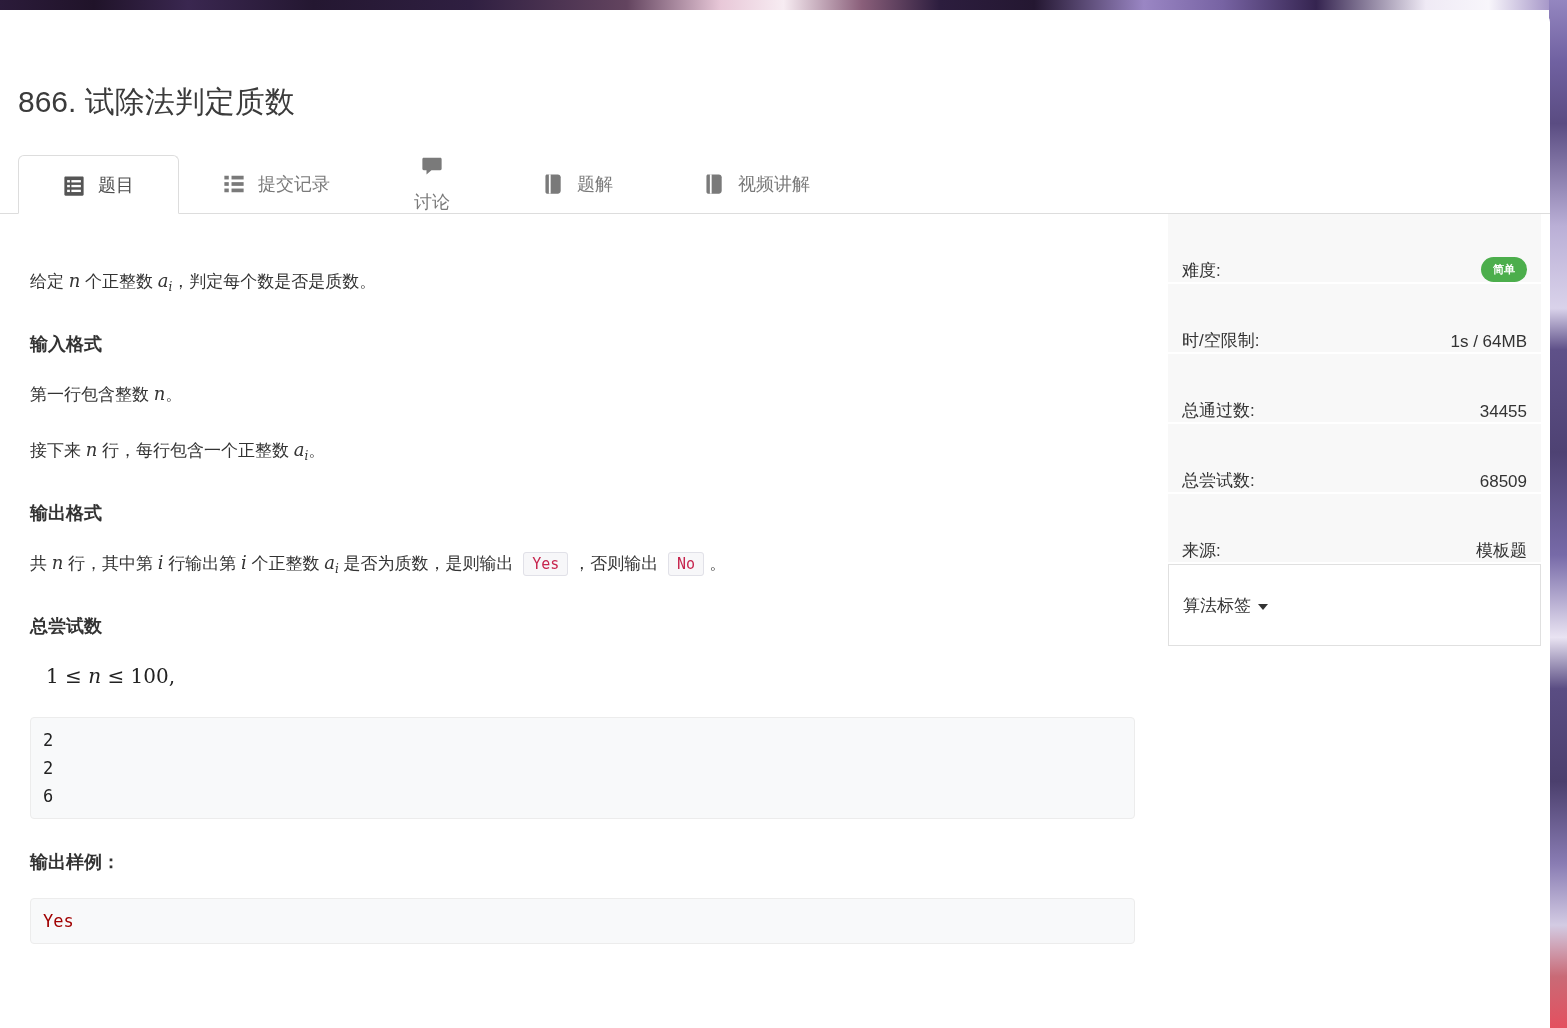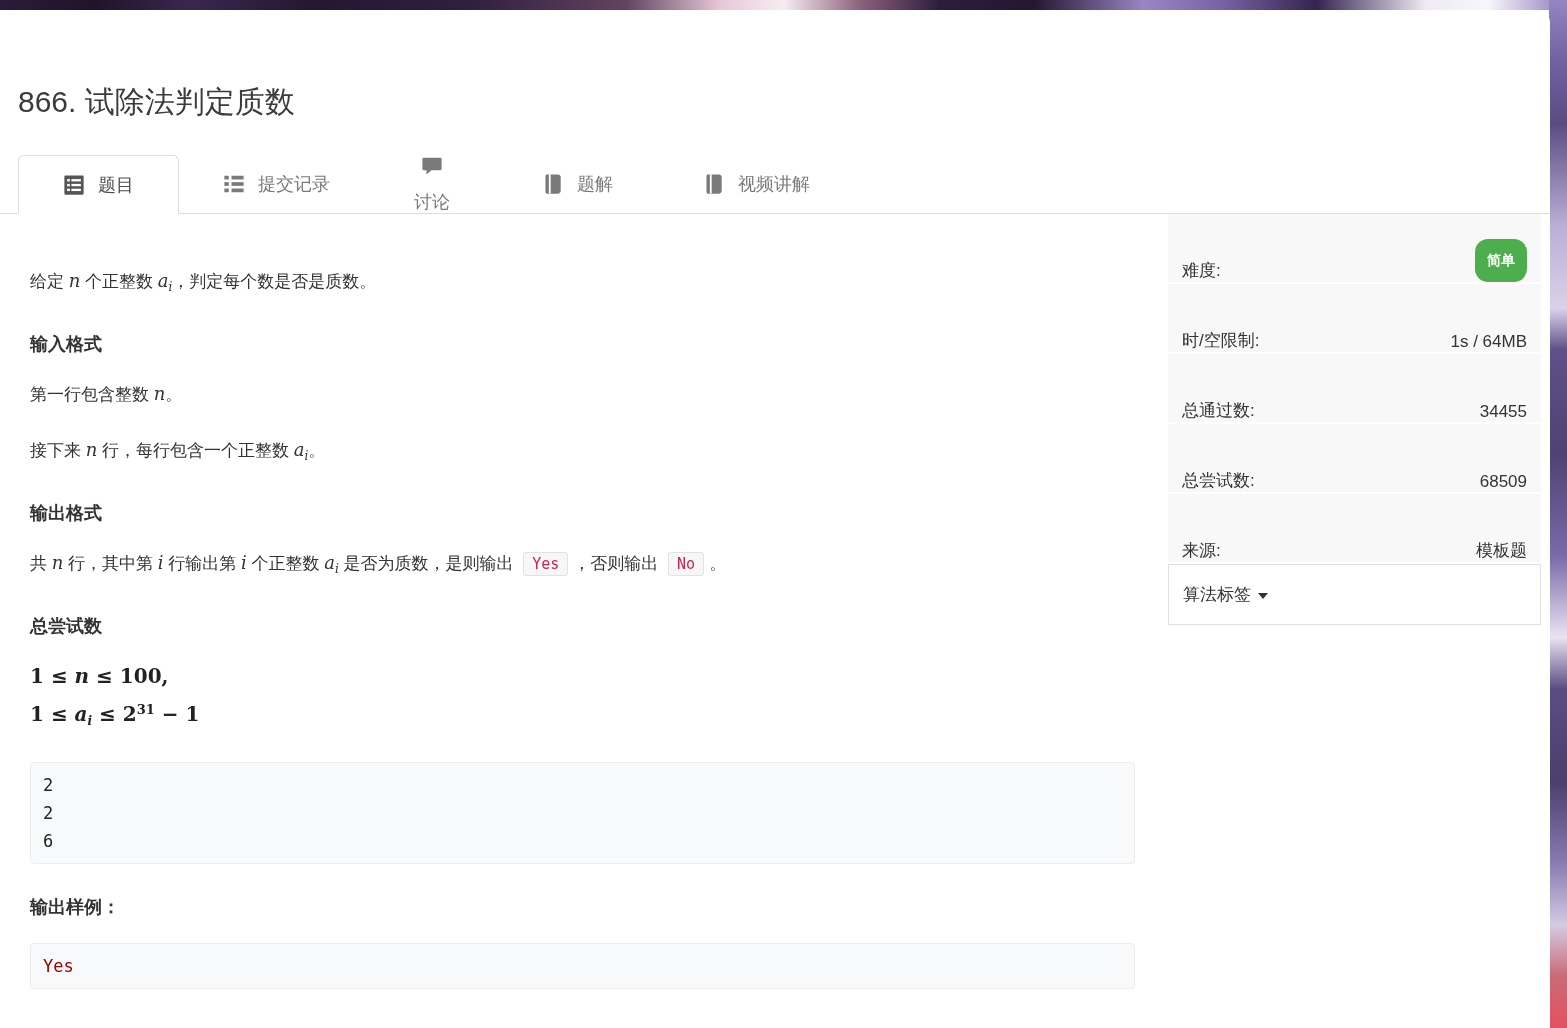--- a/index.html
+++ b/index.html
@@ -37,36 +37,37 @@
   .tab-bar{
     position:absolute;top:141px;left:0;width:1550px;height:59px;
     border-bottom:1px solid #ddd;display:flex;align-items:stretch;
   }
   .tab{
     display:flex;align-items:center;gap:13px;font-size:18px;color:#7a7a7a;cursor:pointer;
     white-space:nowrap;
   }
   .tab svg{fill:#7a7a7a;display:block;}
   .tab.active{
-    margin-left:18px;padding:5px 44px;height:59px;background:#fff;color:#4d4d4d;
+    margin-left:18px;padding:16px 44px;height:59px;background:#fff;color:#4d4d4d;
     border:1px solid #ddd;border-bottom:1px solid #fff;border-radius:6px 6px 0 0;
     margin-bottom:-1px;
+    align-items:flex-end;
   }
   .tab.active svg{fill:#555;}
   .tab:nth-child(2){margin-left:44px;}
   .tab:nth-child(3){margin-left:84px;flex-direction:column;}
   .tab:nth-child(4){margin-left:92px;}
   .tab:nth-child(5){margin-left:90px;}
   
   .main{position:absolute;left:30px;top:253px;width:1105px;color:#333;}
   .main p{margin:0 0 28px;font-size:17px;line-height:27px;color:#333;}
   .main h3{margin:31px 0 23px;font-size:18px;line-height:25px;font-weight:700;color:#333;}
   .math-block{
     font-family:"DejaVu Serif","Liberation Serif",serif;font-size:20px;line-height:33px;
-    color:#222;margin:-2px 0 24px;font-weight:bold;
+    color:#222;margin:-2px 16px 24px;
   }
   .mi{font-family:"DejaVu Serif","Liberation Serif",serif;font-style:italic;}
   .main p .mi{font-size:18px;}
   .mn{font-family:"DejaVu Serif","Liberation Serif",serif;}
   .msub{font-size:12px;font-style:italic;font-family:"DejaVu Serif",serif;vertical-align:-4px;}
   .msup{font-size:13px;font-family:"DejaVu Serif",serif;vertical-align:7px;}
   .icode{
     font-family:"DejaVu Sans Mono","Liberation Mono",monospace;font-size:15px;
     color:var(--code-red);background:#f7f7f9;border:1px solid #e1e1e8;border-radius:3px;
     padding:2px 8px;margin:0 5px;white-space:nowrap;
@@ -81,25 +82,25 @@
   pre.sample .hl-keyword{color:var(--output-red);}
   
   .sidebar{position:absolute;left:1168px;top:200px;width:373px;}
   .side-row{
     height:68px;margin-bottom:2px;background:#f8f8f8;display:flex;
     justify-content:space-between;align-items:flex-end;padding:0 14px;
     font-size:17px;color:#333;
   }
   .side-row .row-value{color:#333;margin-left:35px;}
   .badge{
-    background:var(--badge-green);color:#fff;font-size:14px;font-weight:700;
-    padding:13px 12px;border-radius:13px;line-height:17px;
+    background:var(--badge-green);color:#fff;font-size:11px;font-weight:700;
+    padding:4px 12px;border-radius:13px;line-height:17px;
   }
   .tags-row{
-    height:61px;background:#fff;border:1px solid #e0e0e0;display:flex;
+    height:82px;background:#fff;border:1px solid #e0e0e0;display:flex;
     align-items:center;padding:0 14px;font-size:17px;color:#333;cursor:pointer;
   }
   .caret-down{
     width:0;height:0;border-left:5px solid transparent;border-right:5px solid transparent;
     border-top:6px solid #333;margin-left:7px;margin-top:3px;display:inline-block;
   }
 </style>
 </head>
 <body>
 
@@ -170,21 +171,20 @@
   <div class="main">
       <p><span><span>给定 </span></span><span class="mi"><span>n</span></span><span><span> 个正整数 </span></span><span class="mi"><span>a</span><span class="msub">i</span></span><span><span>，判定每个数是否是质数。</span></span></p>
       <h3>输入格式</h3>
       <p><span><span>第一行包含整数 </span></span><span class="mi"><span>n</span></span><span><span>。</span></span></p>
       <p><span><span>接下来 </span></span><span class="mi"><span>n</span></span><span><span> 行，每行包含一个正整数 </span></span><span class="mi"><span>a</span><span class="msub">i</span></span><span><span>。</span></span></p>
       <h3>输出格式</h3>
       <p><span><span>共 </span></span><span class="mi"><span>n</span></span><span><span> 行，其中第 </span></span><span class="mi"><span>i</span></span><span><span> 行输出第 </span></span><span class="mi"><span>i</span></span><span><span> 个正整数 </span></span><span class="mi"><span>a</span><span class="msub">i</span></span><span><span> 是否为质数，是则输出 </span></span><code class="icode"><span>Yes</span></code><span><span>，否则输出 </span></span><code class="icode"><span>No</span></code><span><span>。</span></span></p>
       <h3>总尝试数</h3>
       <div class="math-block">
         <div><span class="mn"><span>1 ≤ </span></span><span class="mi"><span>n</span></span><span class="mn"><span> ≤ 100,</span></span></div>
-        <div><span class="mn"><span>1 ≤ </span></span><span class="mi"><span>a</span><span class="msub">i</span></span><span class="mn"><span> ≤ 2</span></span><span class="msup"><span>31</span></span><span class="mn"><span> − 1</span></span></div>
       </div>
       <pre class="sample"><span class="line">2</span><span class="line">2</span><span class="line">6</span></pre>
       <h3>输出样例：</h3>
       <pre class="sample"><span class="line hl-keyword">Yes</span></pre>
     </div>
 
   <div class="sidebar">
     <div>
         <div class="side-row">
           <span>难度:</span>

